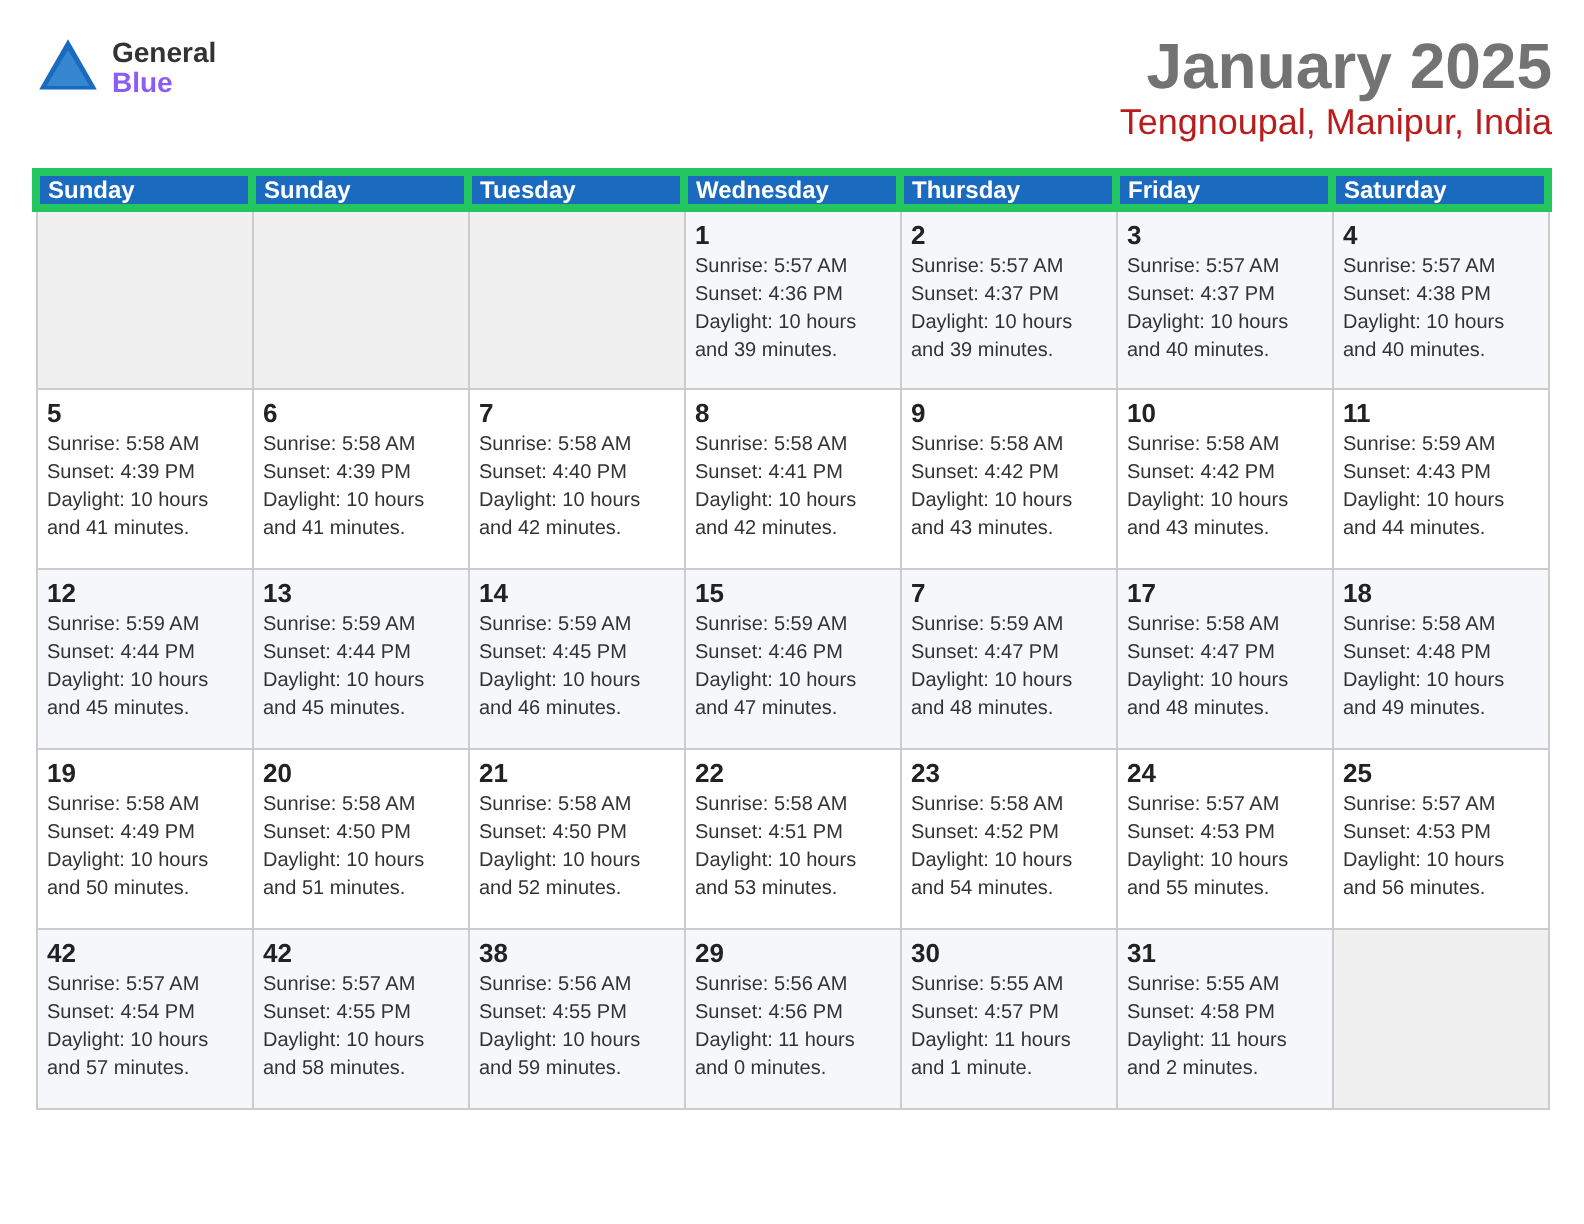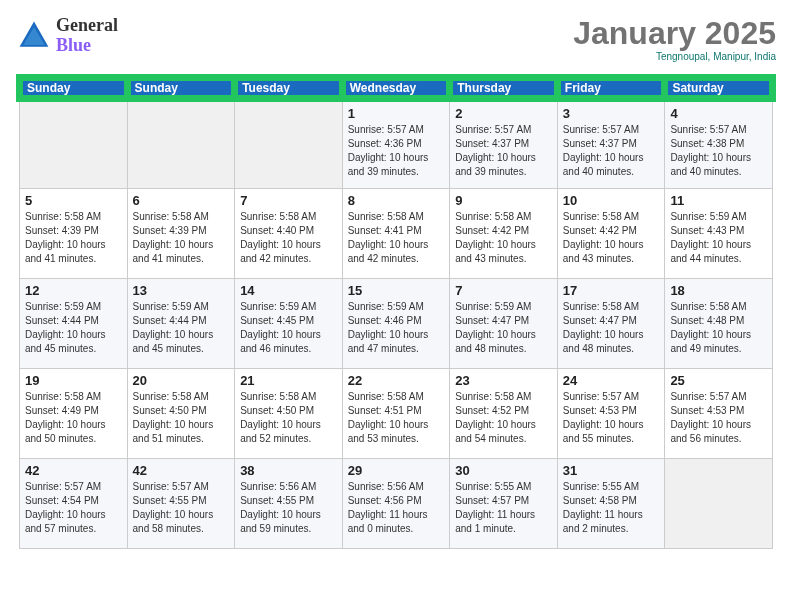--- a/index.html
+++ b/index.html
@@ -15,57 +15,56 @@
       align-items: flex-start;
       justify-content: space-between;
       margin-bottom: 12px;
     }
     .logo {
       display: flex;
       align-items: center;
       gap: 4px;
     }
     .logo-text {
-      font-size: 18px;
+      font-size: 14px;
       font-weight: bold;
       line-height: 1.1;
-      font-family: Liberation Serif, serif;
     }
     .logo-text .general { color: #333; }
     .logo-text .blue { color: #8b5cf6; }
     .logo-icon {
       width: 36px;
       height: 36px;
     }
     .title-area {
       text-align: right;
     }
     .month-title {
       font-size: 32px;
       font-weight: bold;
       color: #737373;
       line-height: 1.1;
     }
     .location {
-      font-size: 10px;
-      color: #0f766e;
+      font-size: 18px;
+      color: #b91c1c;
     }
     table {
       width: 100%;
       border-collapse: collapse;
       table-layout: fixed;
     }
     thead th {
       background: #1a6abf;
       color: #fff;
       font-size: 12px;
       font-weight: bold;
       padding: 0 4px;
       text-align: left;
-      border: 7px solid #22c55e;
+      border: 4px solid #22c55e;
     }
     tbody td {
       border: 1px solid #ccc;
       vertical-align: top;
       padding: 4px 5px;
       font-size: 10.5px;
       color: #222;
       height: 90px;
       background: #fff;
     }

